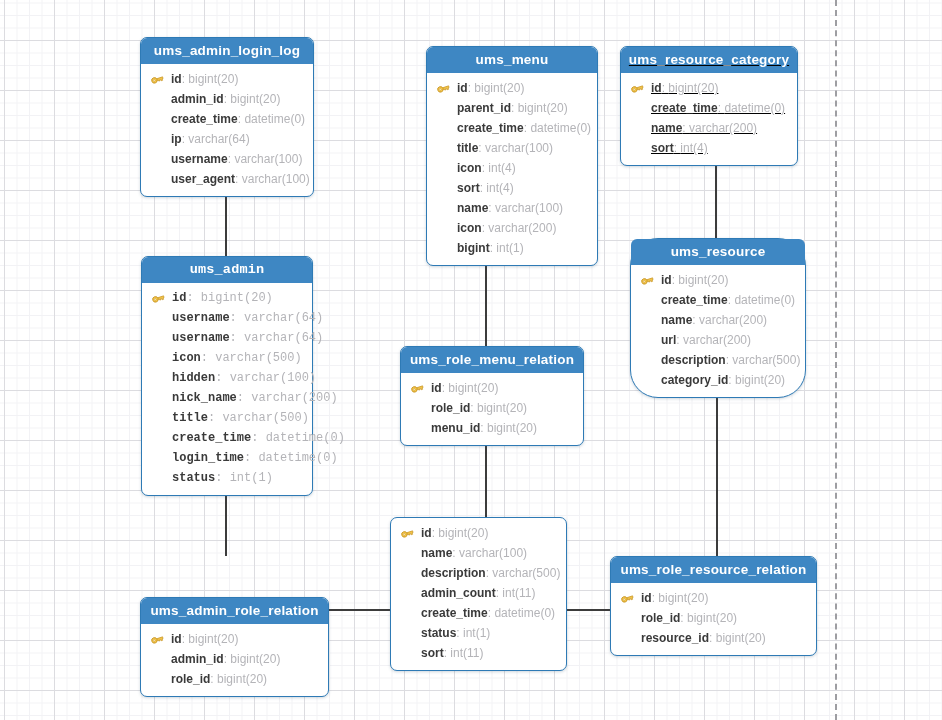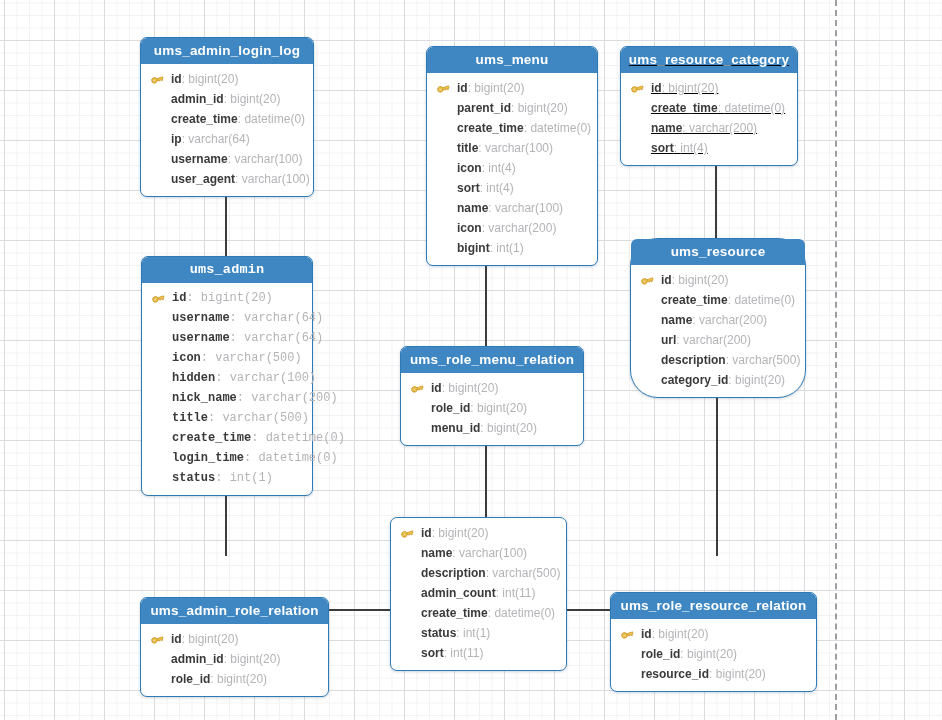--- a/index.html
+++ b/index.html
@@ -441,21 +441,21 @@
             <span class="field-name">admin_id</span>
             <span class="field-type">bigint(20)</span>
           </div>
           <div class="field-row">
             <span class="key-slot"></span>
             <span class="field-name">role_id</span>
             <span class="field-type">bigint(20)</span>
           </div>
         </div>
       </div>
-      <div class="db-table" style="left: 610px; top: 556px; width: 205px; margin-top: 36px;">
+      <div class="db-table" style="left: 610px; top: 556px; width: 205px;">
         <div class="db-table-header">ums_role_resource_relation</div>
         <div class="db-table-body">
           <div class="field-row">
             <span class="key-slot">
               <svg width="14" height="14" viewBox="0 0 16 16" aria-hidden="true">
                 <g transform="rotate(-18 8 8)">
                   <path d="M7.4 7.6 h7.4 v2 h-1.2 v1.8 h-1.6 v-1.8 h-1.2 v1.3 h-1.6 v-1.3 h-1.8 z" fill="#f6c84c" stroke="#c28f1e" stroke-width="0.7" stroke-linejoin="round"></path>
                   <circle cx="4.7" cy="8.6" r="3.1" fill="#f6c84c" stroke="#c28f1e" stroke-width="0.9"></circle>
                   <circle cx="4.4" cy="8.6" r="1.05" fill="#fffdf0" stroke="#c28f1e" stroke-width="0.5"></circle>
                 </g>

